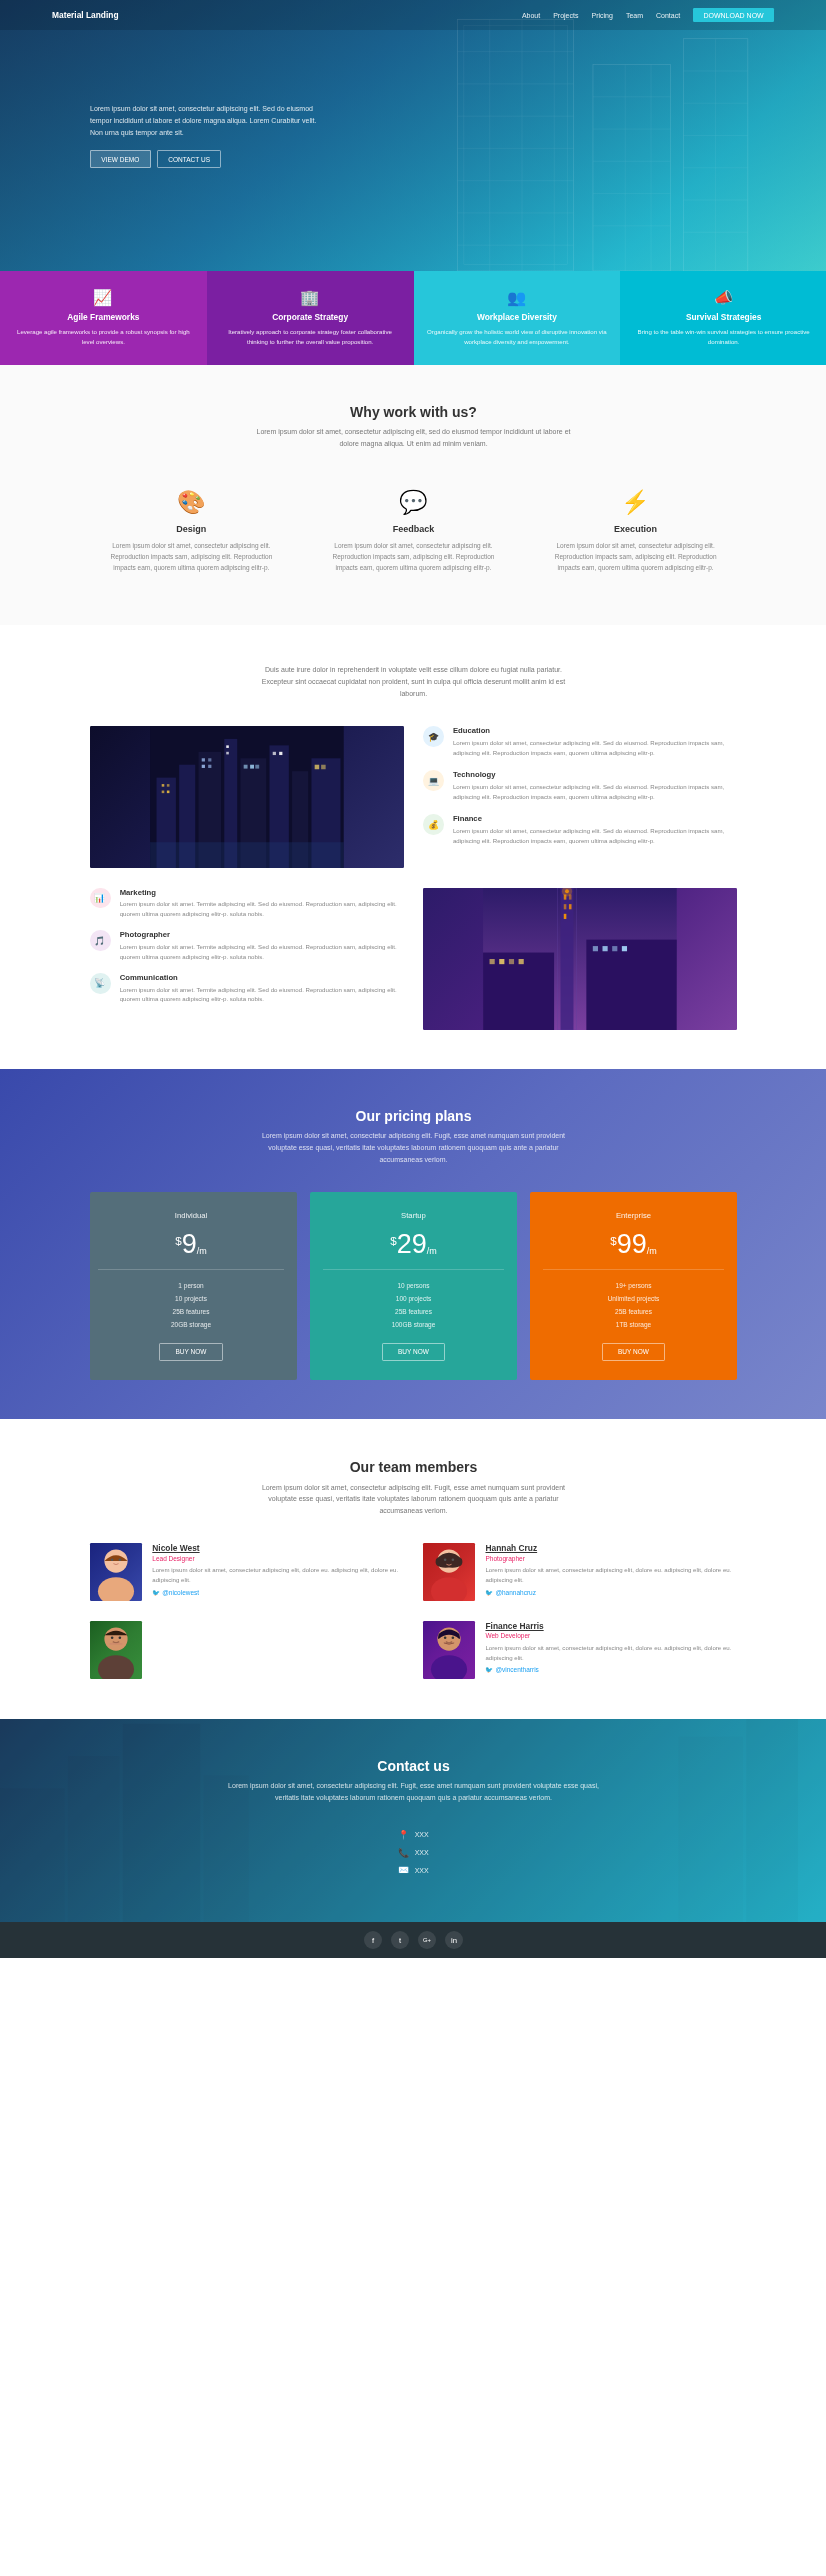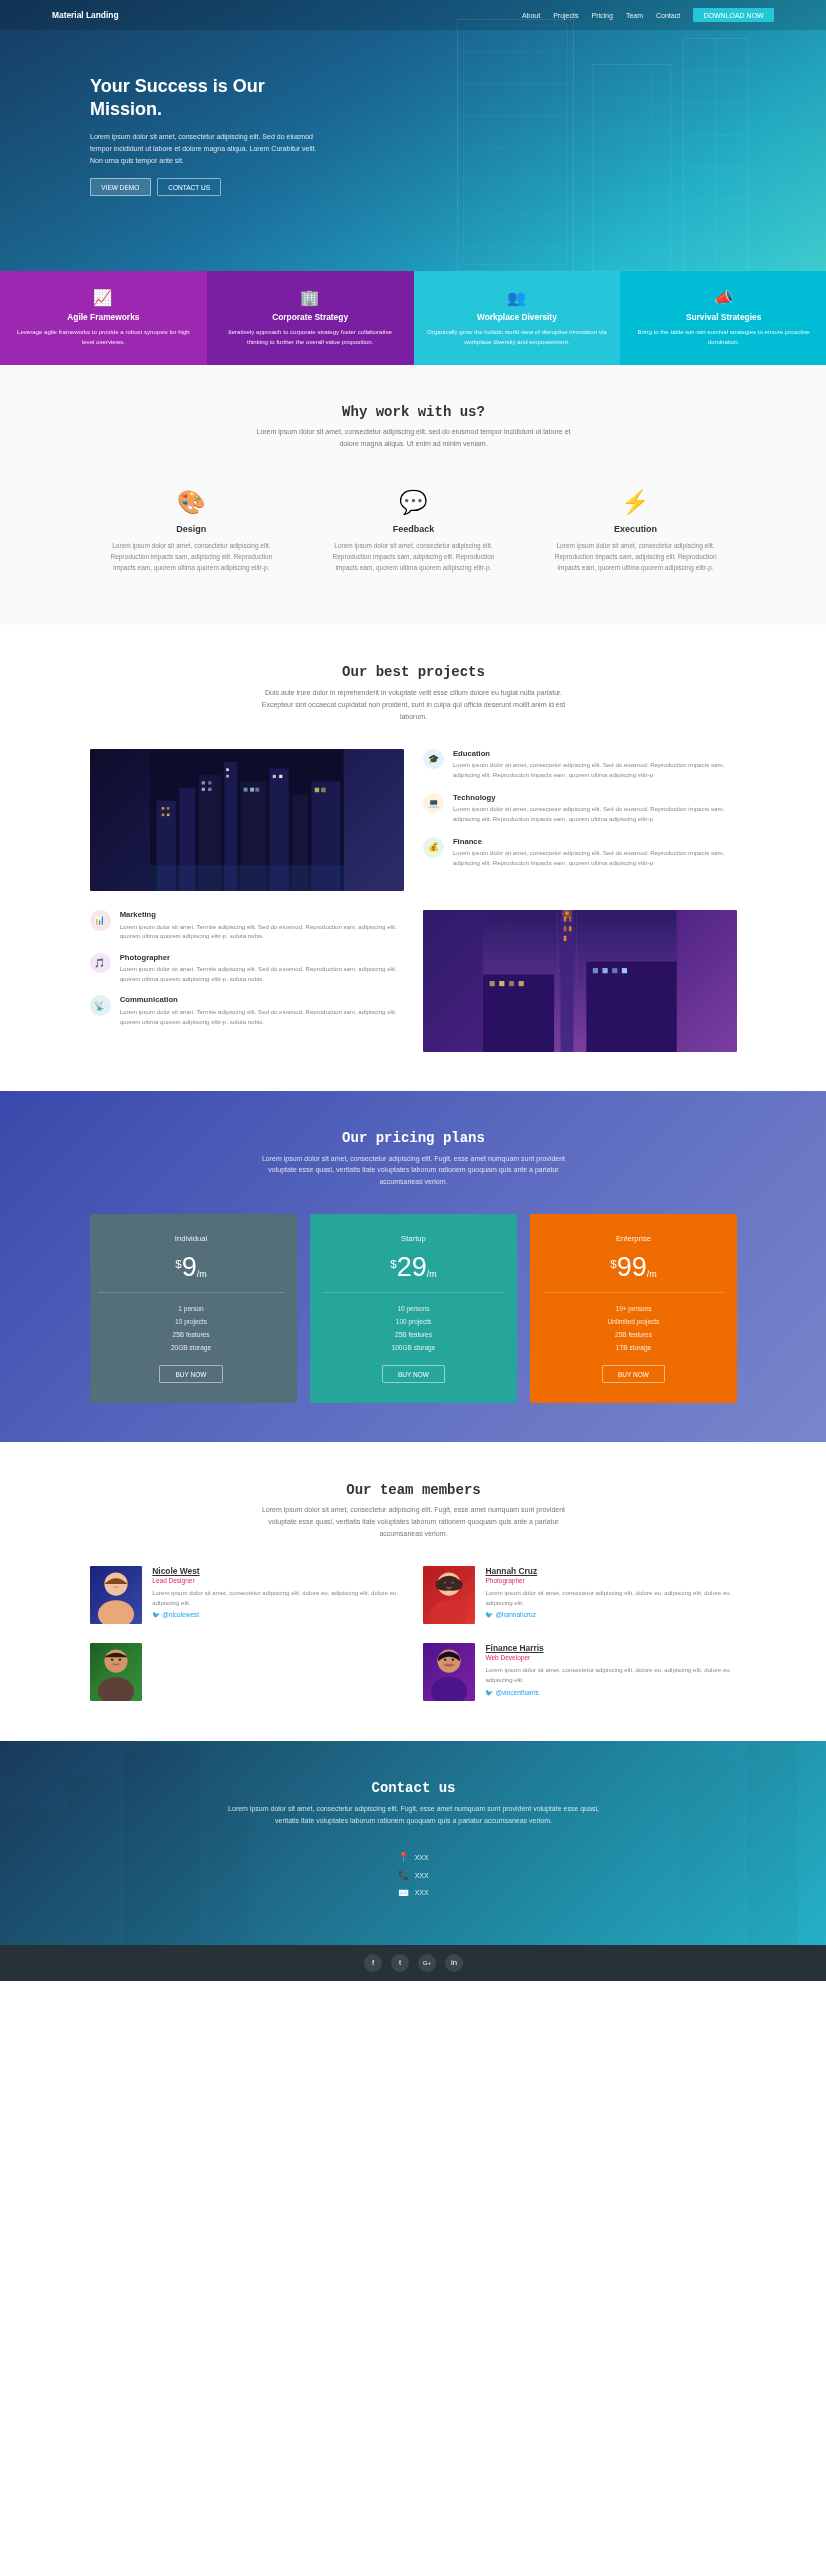--- a/index.html
+++ b/index.html
@@ -53,21 +53,21 @@
     .feature-box:nth-child(1) { background: #9c27b0; }
     .feature-box:nth-child(2) { background: #7b1fa2; }
     .feature-box:nth-child(3) { background: #26c6da; }
     .feature-box:nth-child(4) { background: #00bcd4; }
     .feature-icon { font-size: 15.5px; margin-bottom: 5.2px; }
     .feature-title { font-size: 8.4px; font-weight: 600; margin-bottom: 5.2px; }
     .feature-desc { font-size: 6.1px; line-height: 1.6; opacity: 0.9; }
 
     
     .why-section { padding: 39px 90px; text-align: center; background: #fafafa; }
-    .section-title { font-size: 14px; font-weight: 600; margin-bottom: 6.5px; color: #333; font-family: Liberation Mono, monospace; }
+    .section-title { font-size: 14px; font-weight: 600; margin-bottom: 6.5px; color: #333; }
     .section-subtitle { font-size: 7px; color: #777; max-width: 323px; margin: 0 auto 26px; line-height: 1.7; }
     .why-cards { display: grid; grid-template-columns: repeat(3, 1fr); gap: 19.4px; margin-top: 13px; }
     .why-card { text-align: center; padding: 13px; }
     .why-icon { font-size: 23px; margin-bottom: 7.7px; }
     .why-card-title { font-size: 9px; font-weight: 600; margin-bottom: 6.5px; color: #333; }
     .why-card-desc { font-size: 6.5px; color: #888; line-height: 1.7; }
 
     
     .projects-section { padding: 39px 90px; background: #fff; }
     .projects-section .section-title { text-align: center; }
@@ -218,21 +218,20 @@
     <rect x="430" y="60" width="100" height="360" fill="none" stroke="white" stroke-width="1"></rect>
     <line x1="430" y1="110" x2="530" y2="110" stroke="white" stroke-width="0.5"></line>
     <line x1="430" y1="160" x2="530" y2="160" stroke="white" stroke-width="0.5"></line>
     <line x1="430" y1="210" x2="530" y2="210" stroke="white" stroke-width="0.5"></line>
     <line x1="430" y1="260" x2="530" y2="260" stroke="white" stroke-width="0.5"></line>
     <line x1="430" y1="310" x2="530" y2="310" stroke="white" stroke-width="0.5"></line>
     <line x1="430" y1="360" x2="530" y2="360" stroke="white" stroke-width="0.5"></line>
     <line x1="480" y1="60" x2="480" y2="420" stroke="white" stroke-width="0.5"></line>
   </svg>
   <div class="hero-content">
-    <h1 class="hero-title">Your Success is Our Mission.</h1>
     <p class="hero-text">Lorem ipsum dolor sit amet, consectetur adipiscing elit. Sed do eiusmod tempor incididunt ut labore et dolore magna aliqua. Lorem Curabitur velit. Non urna quis tempor ante sit.</p>
     <div class="hero-buttons">
       <button class="btn-demo">VIEW DEMO</button>
       <button class="btn-contact">CONTACT US</button>
     </div>
   </div>
 </section>
 
 <div class="features">
   <div class="feature-box">
@@ -273,21 +272,20 @@
     </div>
     <div class="why-card">
       <div class="why-icon" style="color:#e91e63;">⚡</div>
       <div class="why-card-title">Execution</div>
       <div class="why-card-desc">Lorem ipsum dolor sit amet, consectetur adipiscing elit. Reproduction impacts sam, adipiscing elit. Reproduction impacts eam, quorem ultima quorem adipiscing elitr-p.</div>
     </div>
   </div>
 </section>
 
 <section class="projects-section">
-  <h2 class="section-title">Our best projects</h2>
   <p class="section-subtitle">Duis aute irure dolor in reprehenderit in voluptate velit esse cillum dolore eu fugiat nulla pariatur. Excepteur sint occaecat cupidatat non proident, sunt in culpa qui officia deserunt mollit anim id est laborum.</p>
 
   <div class="projects-grid">
     <div class="project-image">
       <div class="project-image-bg">
         <svg width="100%" height="100%" viewBox="0 0 300 220">
           <rect width="300" height="220" fill="#0d0d2b"></rect>
           <rect x="10" y="80" width="30" height="140" fill="#1a1a4e"></rect>
           <rect x="45" y="60" width="25" height="160" fill="#1a1a4e"></rect>
           <rect x="75" y="40" width="35" height="180" fill="#15153a"></rect>

